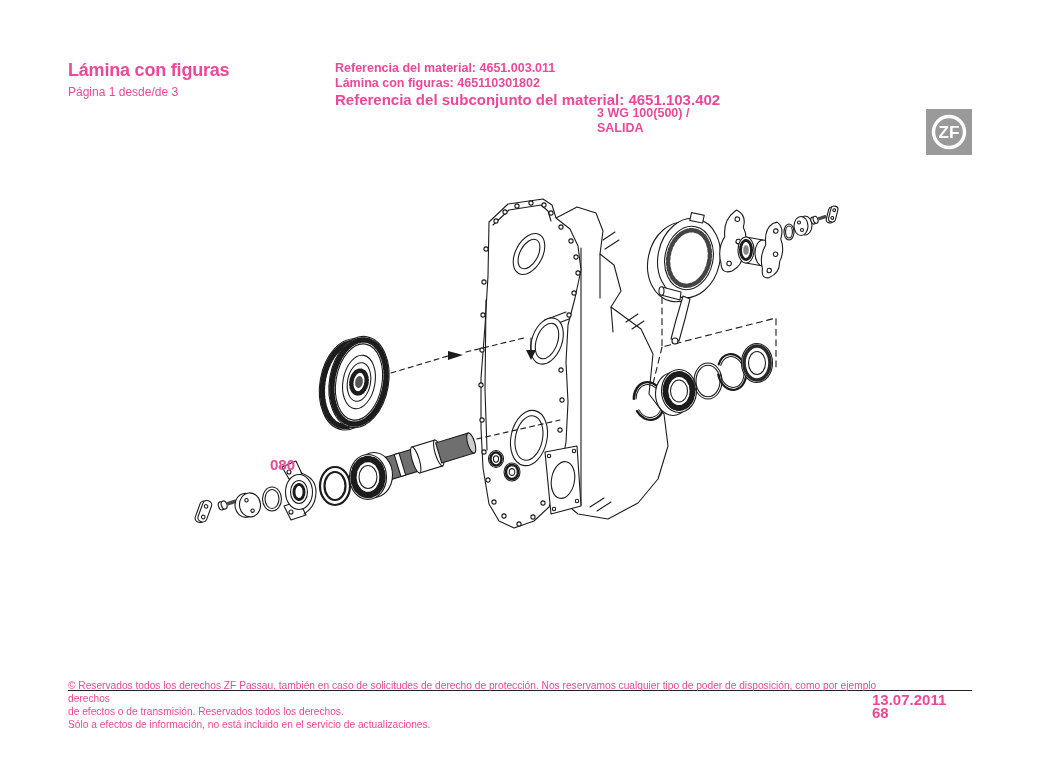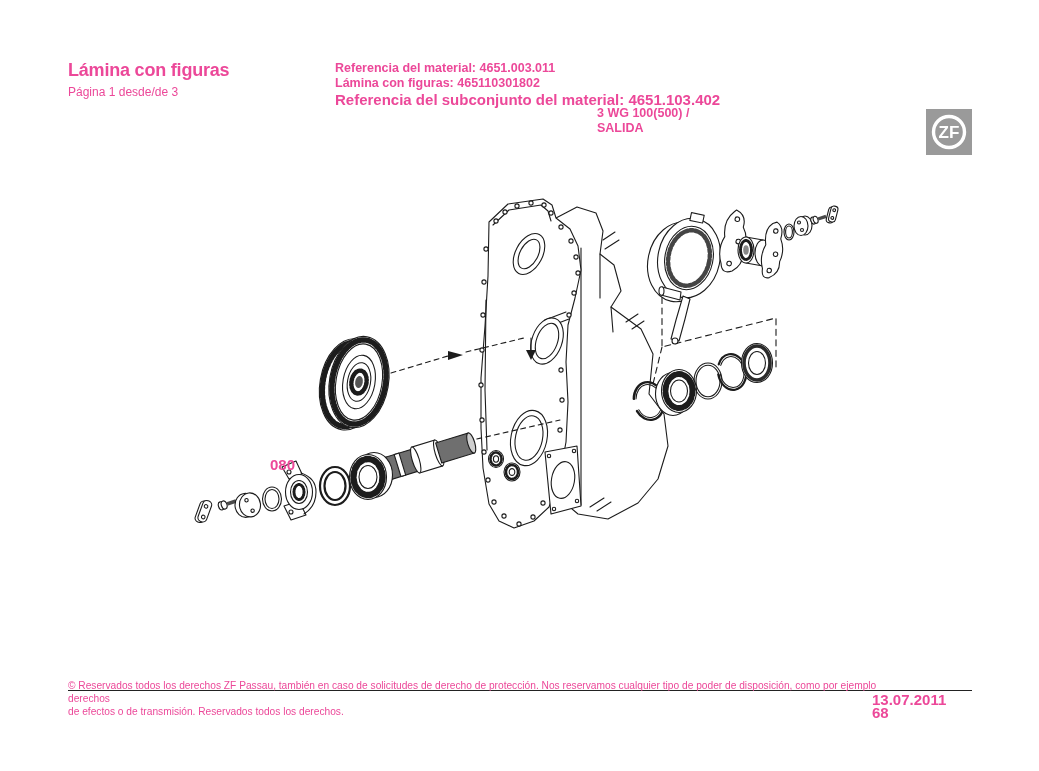--- a/index.html
+++ b/index.html
@@ -308,19 +308,20 @@
       </g>
     </g>
   </svg>
 
   <span class="callout">080</span>
 
   <div class="footer-rule"></div>
   <div class="footer-left">
     <div>© Reservados todos los derechos ZF Passau, también en caso de solicitudes de derecho de protección. Nos reservamos cualquier tipo de poder de disposición, como por ejemplo derechos</div>
     <div>de efectos o de transmisión. Reservados todos los derechos.</div>
+    <div>Sólo a efectos de información, no está incluido en el servicio de actualizaciones.</div>
   </div>
   <div class="footer-right">
     <div>13.07.2011</div>
     <div>68</div>
   </div>
 
 </div>
 
 </body></html>

